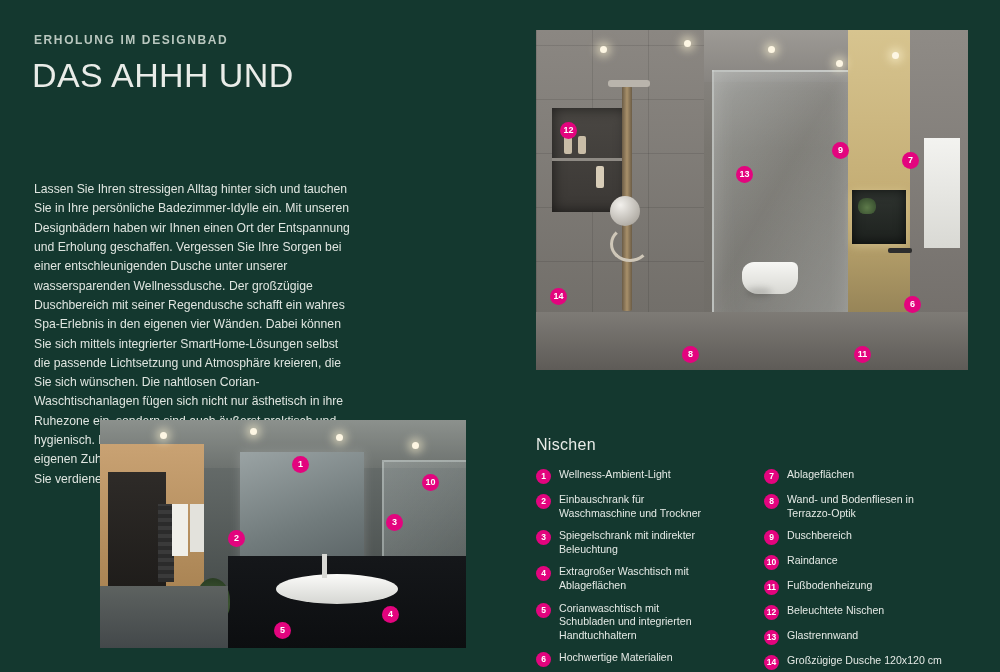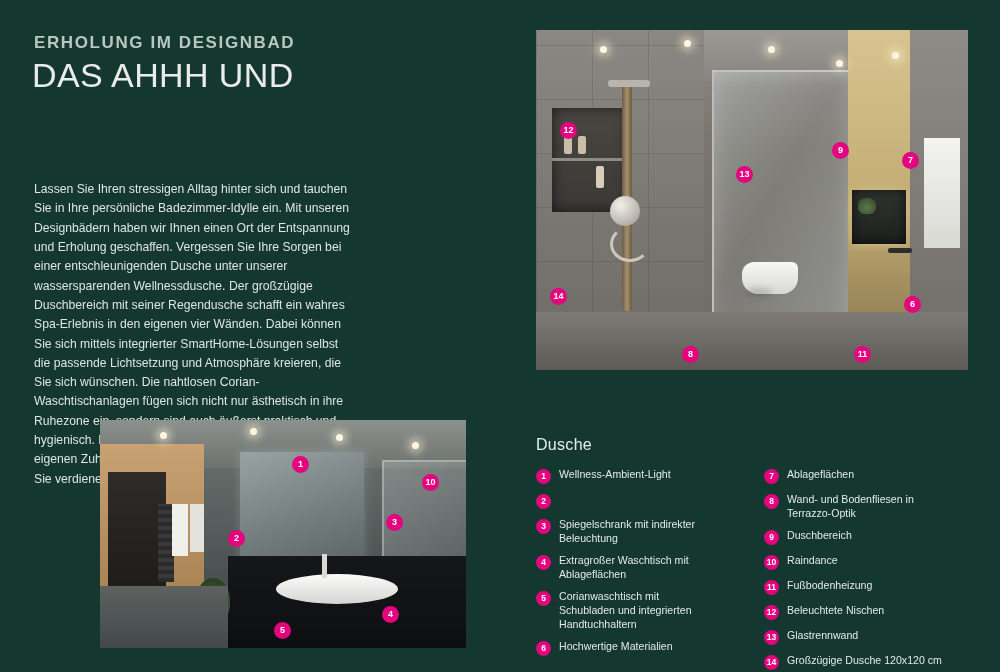--- a/index.html
+++ b/index.html
@@ -19,21 +19,21 @@
     position: relative;
     width: 1000px;
     height: 672px;
   }
 
   
   .eyebrow {
     position: absolute;
     left: 34px;
     top: 33px;
-    font-size: 17px;
+    font-size: 12px;
     letter-spacing: 1.6px;
     color: #b9c7bf;
     font-weight: 700;
   }
   .headline {
     position: absolute;
     left: 32px;
     top: 56px;
     width: 420px;
     font-size: 34px;
@@ -349,30 +349,31 @@
 
     <div class="marker" style="left:192px; top:36px">1</div>
     <div class="marker" style="left:322px; top:54px">10</div>
     <div class="marker" style="left:286px; top:94px">3</div>
     <div class="marker" style="left:128px; top:110px">2</div>
     <div class="marker" style="left:282px; top:186px">4</div>
     <div class="marker" style="left:174px; top:202px">5</div>
   </div>
 
   <div class="legend">
-    <div class="legend-title">Dusche</div>
+    <div class="legend-title">Nischen</div>
     <div class="legend-cols">
 
       <div class="legend-col">
         <div class="legend-item">
           <span class="legend-num">1</span>
           <span class="legend-text">Wellness-Ambient-Light</span>
         </div>
         <div class="legend-item">
           <span class="legend-num">2</span>
+          <span class="legend-text">Einbauschrank für Waschmaschine und Trockner</span>
         </div>
         <div class="legend-item">
           <span class="legend-num">3</span>
           <span class="legend-text">Spiegelschrank mit indirekter Beleuchtung</span>
         </div>
         <div class="legend-item">
           <span class="legend-num">4</span>
           <span class="legend-text">Extragroßer Waschtisch mit Ablageflächen</span>
         </div>
         <div class="legend-item">

